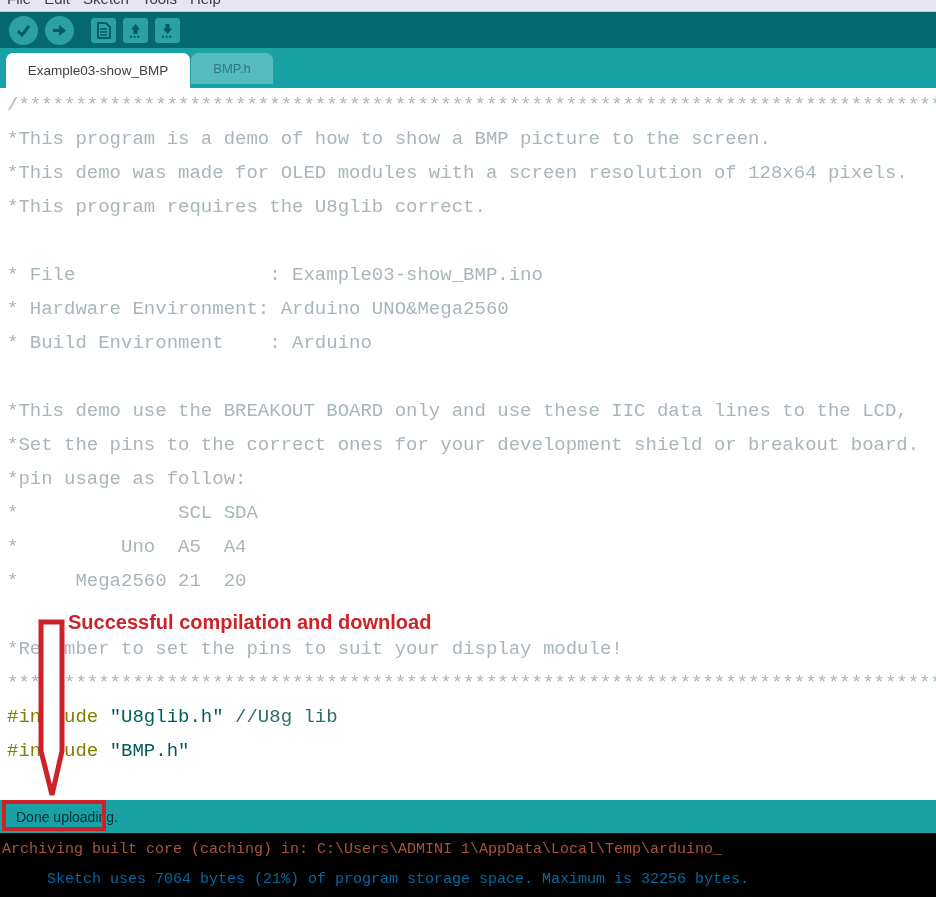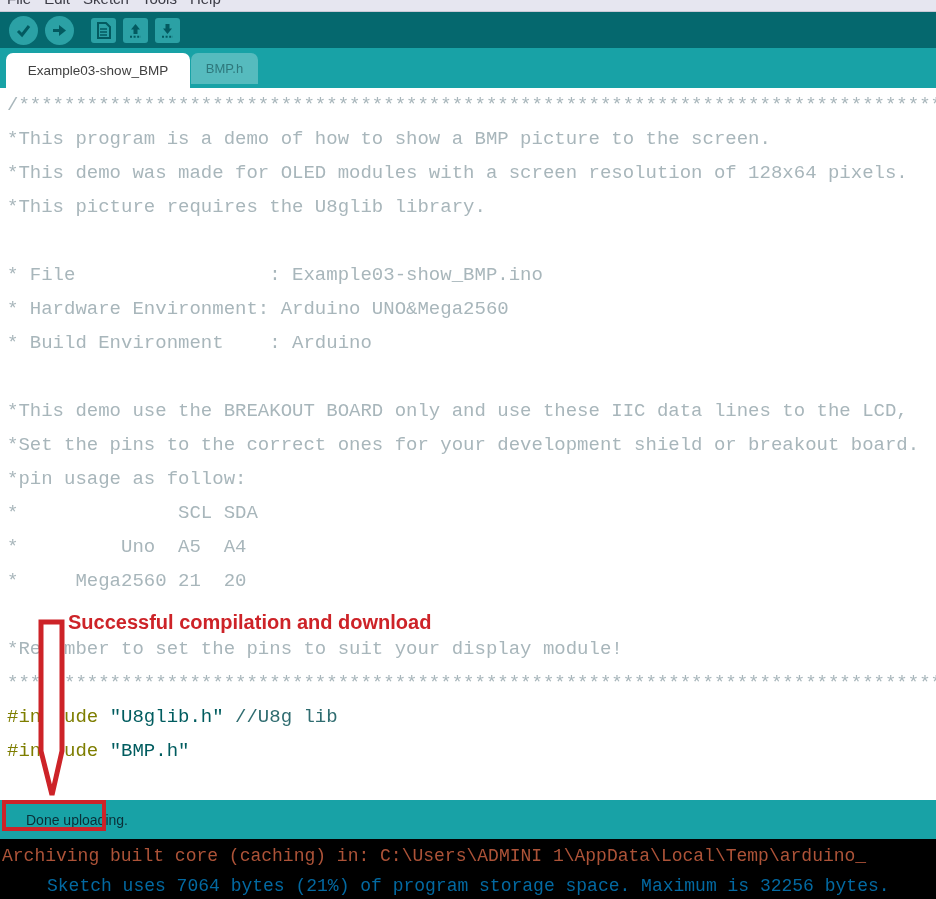--- a/index.html
+++ b/index.html
@@ -18,36 +18,36 @@
   .toolbar{height:36px;background:var(--toolbar-teal);display:flex;align-items:center;padding-left:9px;gap:7px;}
   .tb-btn{background:var(--button-teal);display:flex;align-items:center;justify-content:center;cursor:pointer;flex:0 0 auto;}
   .tb-btn.circle{width:29px;height:29px;border-radius:50%;}
   .tb-btn.square{width:25px;height:25px;border-radius:3px;}
   .toolbar .tb-btn:nth-child(3){margin-left:10px;}
   .tb-icon{display:flex;align-items:center;justify-content:center;}
 
   .tabbar{height:40px;background:var(--accent-teal);display:flex;align-items:flex-end;padding-left:6px;position:relative;}
   .tab{border-radius:7px 7px 0 0;display:flex;align-items:center;justify-content:center;cursor:pointer;white-space:nowrap;}
   .tab.active{background:#fff;height:35px;width:184px;color:#404040;font-size:13.5px;}
-  .tab.inactive{background:rgba(255,255,255,0.27);height:31px;width:67px;color:#2e787c;font-size:13px;margin-left:1px;align-self:flex-start;margin-top:5px;}
+  .tab.inactive{background:rgba(255,255,255,0.27);height:31px;width:82px;color:#2e787c;font-size:13px;margin-left:1px;align-self:flex-start;margin-top:5px;}
 
   .editor{height:712px;background:#fff;overflow:hidden;position:relative;
           font-family:"Liberation Mono","DejaVu Sans Mono",monospace;
           font-size:19px;line-height:34px;padding-left:7px;}
   .code-line{white-space:pre;height:34px;overflow:hidden;}
   .c-comment{color:var(--comment-gray);}
   .c-preproc{color:var(--preproc-olive);}
   .c-string{color:var(--string-teal);}
   .c-icomment{color:var(--icomment-teal);text-align:right;}
 
-  .statusbar{height:39px;background:var(--accent-teal);display:flex;align-items:center;padding-left:26px;}
+  .statusbar{height:33px;background:var(--accent-teal);display:flex;align-items:center;padding-left:16px;}
   .status-text{font-size:14px;color:#0b2f38;}
 
   .console{height:64px;background:#000;font-family:"Liberation Mono","DejaVu Sans Mono",monospace;
-           font-size:18px;line-height:30px;padding:2px 0 0 2px;white-space:pre;overflow:hidden;}
+           font-size:15px;line-height:30px;padding:2px 0 0 2px;white-space:pre;overflow:hidden;}
   .console-line{height:30px;overflow:hidden;}
 
   .overlay{position:absolute;left:0;top:0;width:936px;height:899px;pointer-events:none;}
   .annotation-text{position:absolute;left:68px;top:611px;color:var(--red);font-size:20px;font-weight:600;white-space:nowrap;}
   .done-rect{position:absolute;left:2px;top:800px;width:104px;height:31px;border:4px solid var(--red);}
   .arrow-svg{position:absolute;left:0;top:0;}
 </style>
 </head>
 <body>
 
@@ -110,21 +110,21 @@
     <div class="tab inactive">
       <span>BMP.h</span>
     </div>
   </div>
 
 <div class="editor">
   <div id="code-area">
       <div class="code-line"><span class="c-comment">/****************************************************************************************************</span></div>
       <div class="code-line"><span class="c-comment">*This program is a demo of how to show a BMP picture to the screen.</span></div>
       <div class="code-line"><span class="c-comment">*This demo was made for OLED modules with a screen resolution of 128x64 pixels.</span></div>
-      <div class="code-line"><span class="c-comment">*This picture requires the U8glib library.</span></div>
+      <div class="code-line"><span class="c-comment">*This program requires the U8glib correct.</span></div>
       <div class="code-line">&nbsp;</div>
       <div class="code-line"><span class="c-comment">* File                 : Example03-show_BMP.ino</span></div>
       <div class="code-line"><span class="c-comment">* Hardware Environment: Arduino UNO&amp;Mega2560</span></div>
       <div class="code-line"><span class="c-comment">* Build Environment    : Arduino</span></div>
       <div class="code-line">&nbsp;</div>
       <div class="code-line"><span class="c-comment">*This demo use the BREAKOUT BOARD only and use these IIC data lines to the LCD,</span></div>
       <div class="code-line"><span class="c-comment">*Set the pins to the correct ones for your development shield or breakout board.</span></div>
       <div class="code-line"><span class="c-comment">*pin usage as follow:</span></div>
       <div class="code-line"><span class="c-comment">*              SCL SDA</span></div>
       <div class="code-line"><span class="c-comment">*         Uno  A5  A4</span></div>

